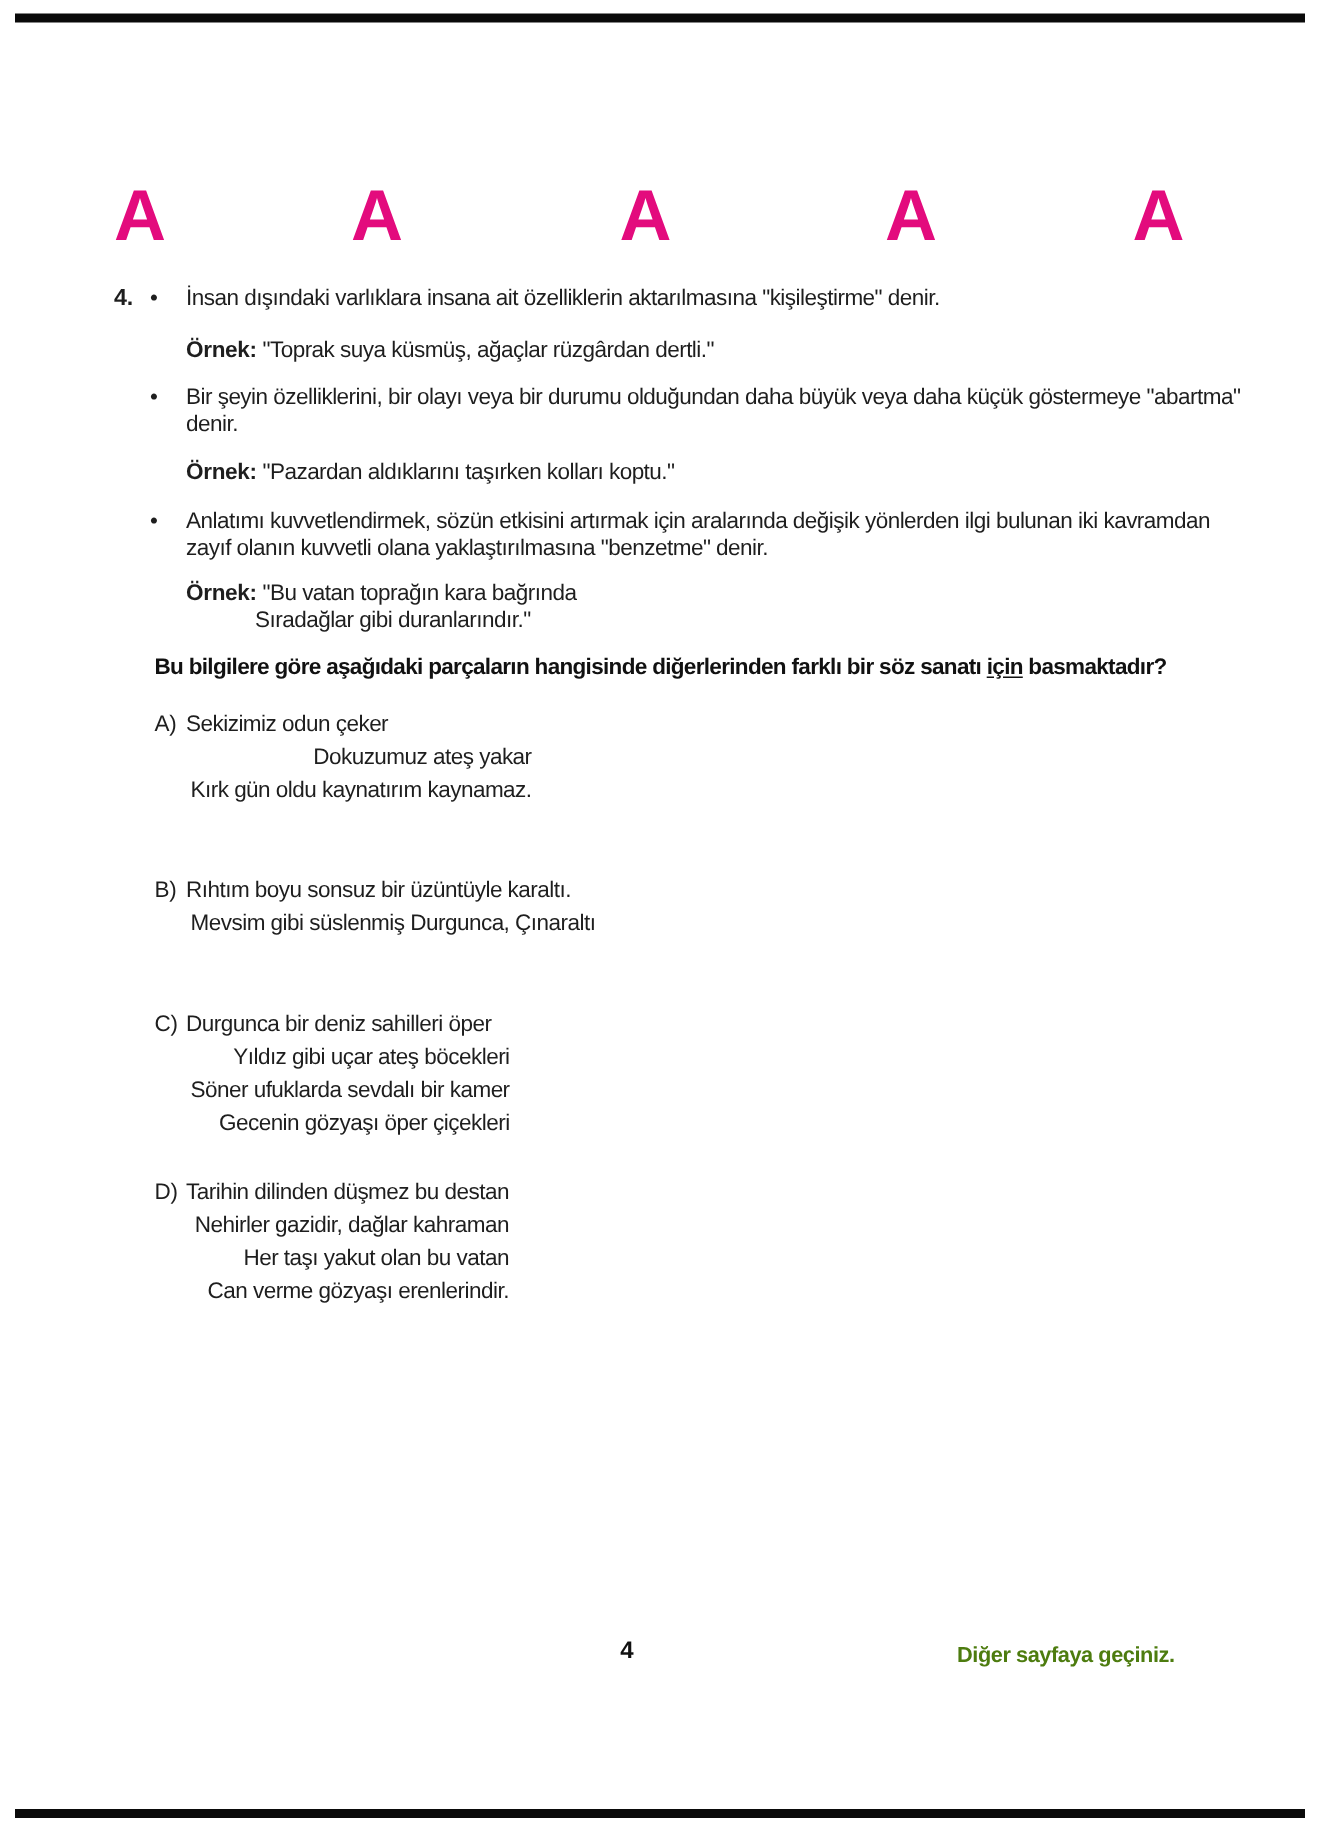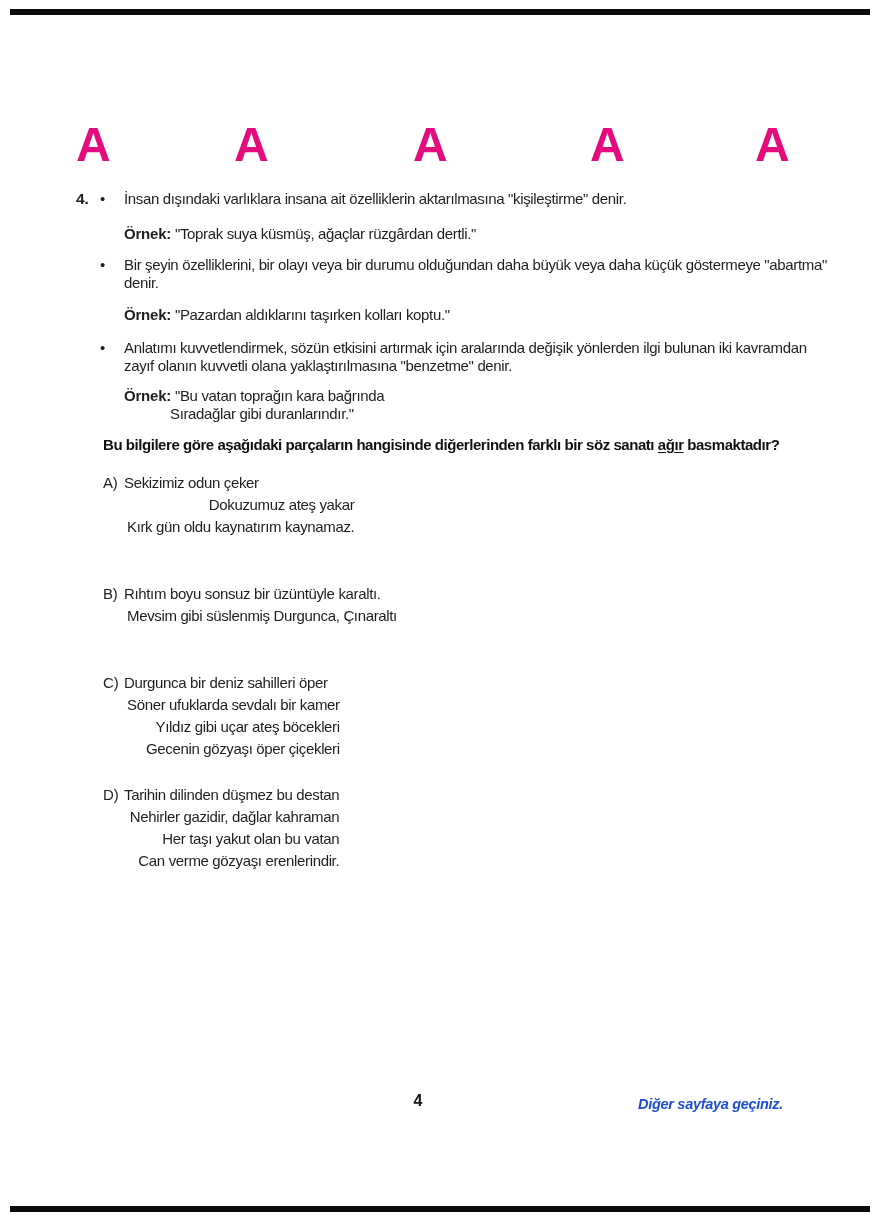--- a/index.html
+++ b/index.html
@@ -92,22 +92,21 @@
     font-size: 16px;
     font-weight: 700;
     color: #111111;
   }
   .continue-note {
     position: absolute;
     right: 97px;
     top: 1096px;
     font-size: 14.5px;
     font-weight: 700;
-    font-style: italic;
-    color: #1d4ed8;
+    color: #4d7c0f;
     letter-spacing: -0.3px;
     white-space: nowrap;
   }
 </style>
 </head>
 <body>
 
 <div class="page">
 
   <div class="edge-bar top"></div>
@@ -141,21 +140,21 @@
     <span class="bullet-mark">•</span>
     <div>Anlatımı kuvvetlendirmek, sözün etkisini artırmak için aralarında değişik yönlerden ilgi bulunan iki kavramdan</div>
     <div>zayıf olanın kuvvetli olana yaklaştırılmasına "benzetme" denir.</div>
   </div>
   <div class="blk ex" style="top:387px">
     <div><b>Örnek:</b> <span>"Bu vatan toprağın kara bağrında</span></div>
     <div class="ex-cont">Sıradağlar gibi duranlarındır."</div>
   </div>
 
   <div class="blk stem">
-    <span>Bu bilgilere göre aşağıdaki parçaların hangisinde diğerlerinden farklı bir söz sanatı </span><span class="u">ağır</span><span> basmaktadır?</span>
+    <span>Bu bilgilere göre aşağıdaki parçaların hangisinde diğerlerinden farklı bir söz sanatı </span><span class="u">için</span><span> basmaktadır?</span>
   </div>
 
   <div class="blk opt" style="top:472px">
     <span class="opt-label">A)</span>
     <div class="opt-lines">
       <div class="pline">Sekizimiz odun çeker</div>
       <div class="pline">Dokuzumuz ateş yakar</div>
       <div class="pline">Kırk gün oldu kaynatırım kaynamaz.</div>
     </div>
   </div>
@@ -165,22 +164,22 @@
     <div class="opt-lines">
       <div class="pline">Rıhtım boyu sonsuz bir üzüntüyle karaltı.</div>
       <div class="pline">Mevsim gibi süslenmiş Durgunca, Çınaraltı</div>
     </div>
   </div>
 
   <div class="blk opt" style="top:672px">
     <span class="opt-label">C)</span>
     <div class="opt-lines">
       <div class="pline">Durgunca bir deniz sahilleri öper</div>
+      <div class="pline">Yıldız gibi uçar ateş böcekleri</div>
       <div class="pline">Söner ufuklarda sevdalı bir kamer</div>
-      <div class="pline">Yıldız gibi uçar ateş böcekleri</div>
       <div class="pline">Gecenin gözyaşı öper çiçekleri</div>
     </div>
   </div>
 
   <div class="blk opt" style="top:784px">
     <span class="opt-label">D)</span>
     <div class="opt-lines">
       <div class="pline">Tarihin dilinden düşmez bu destan</div>
       <div class="pline">Nehirler gazidir, dağlar kahraman</div>
       <div class="pline">Her taşı yakut olan bu vatan</div>

